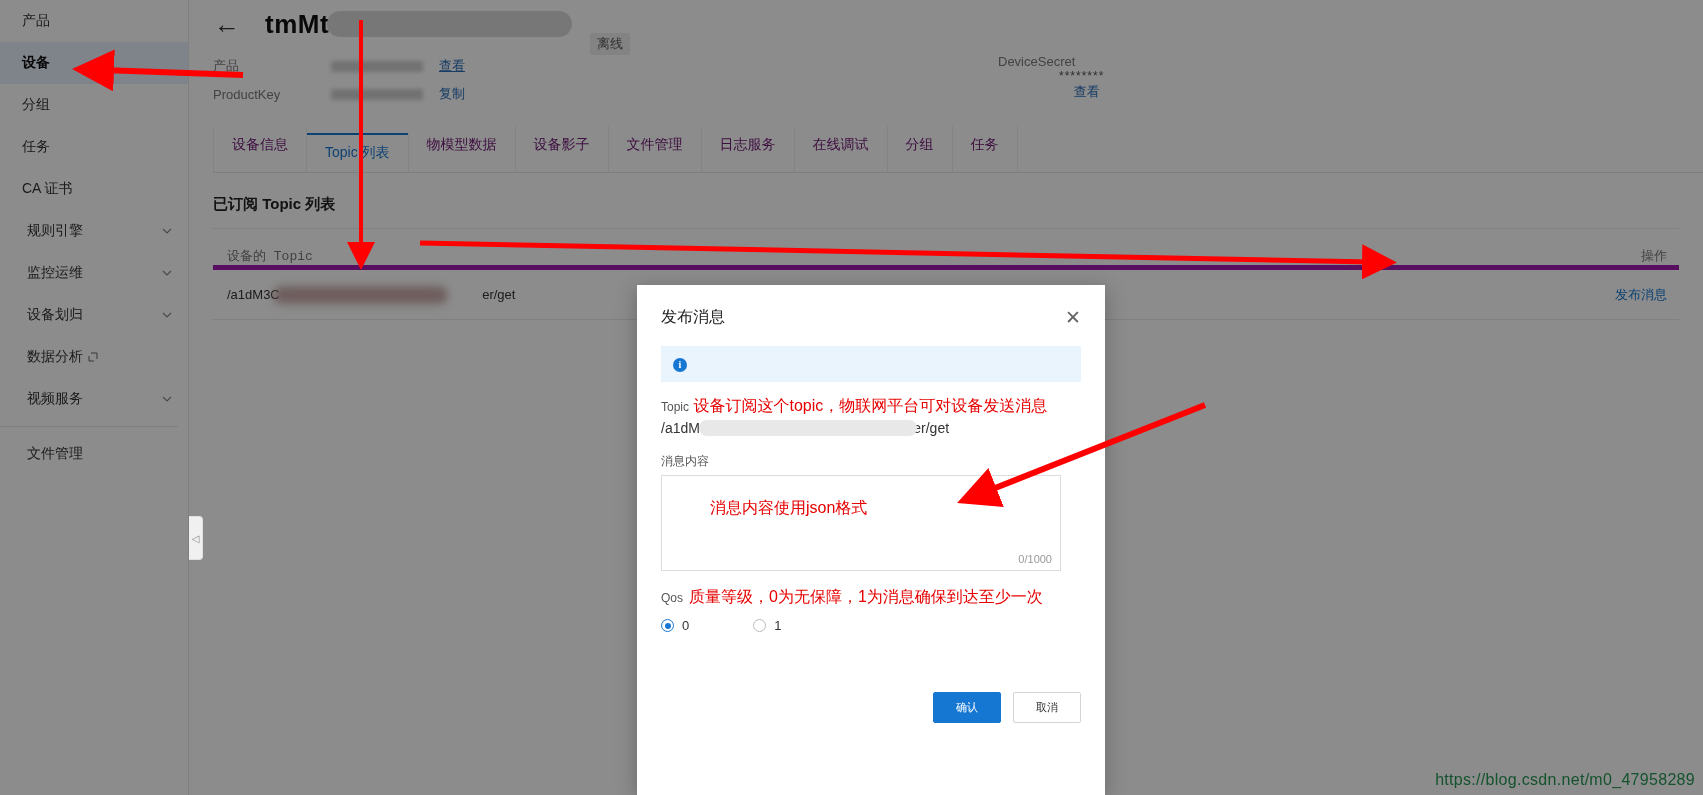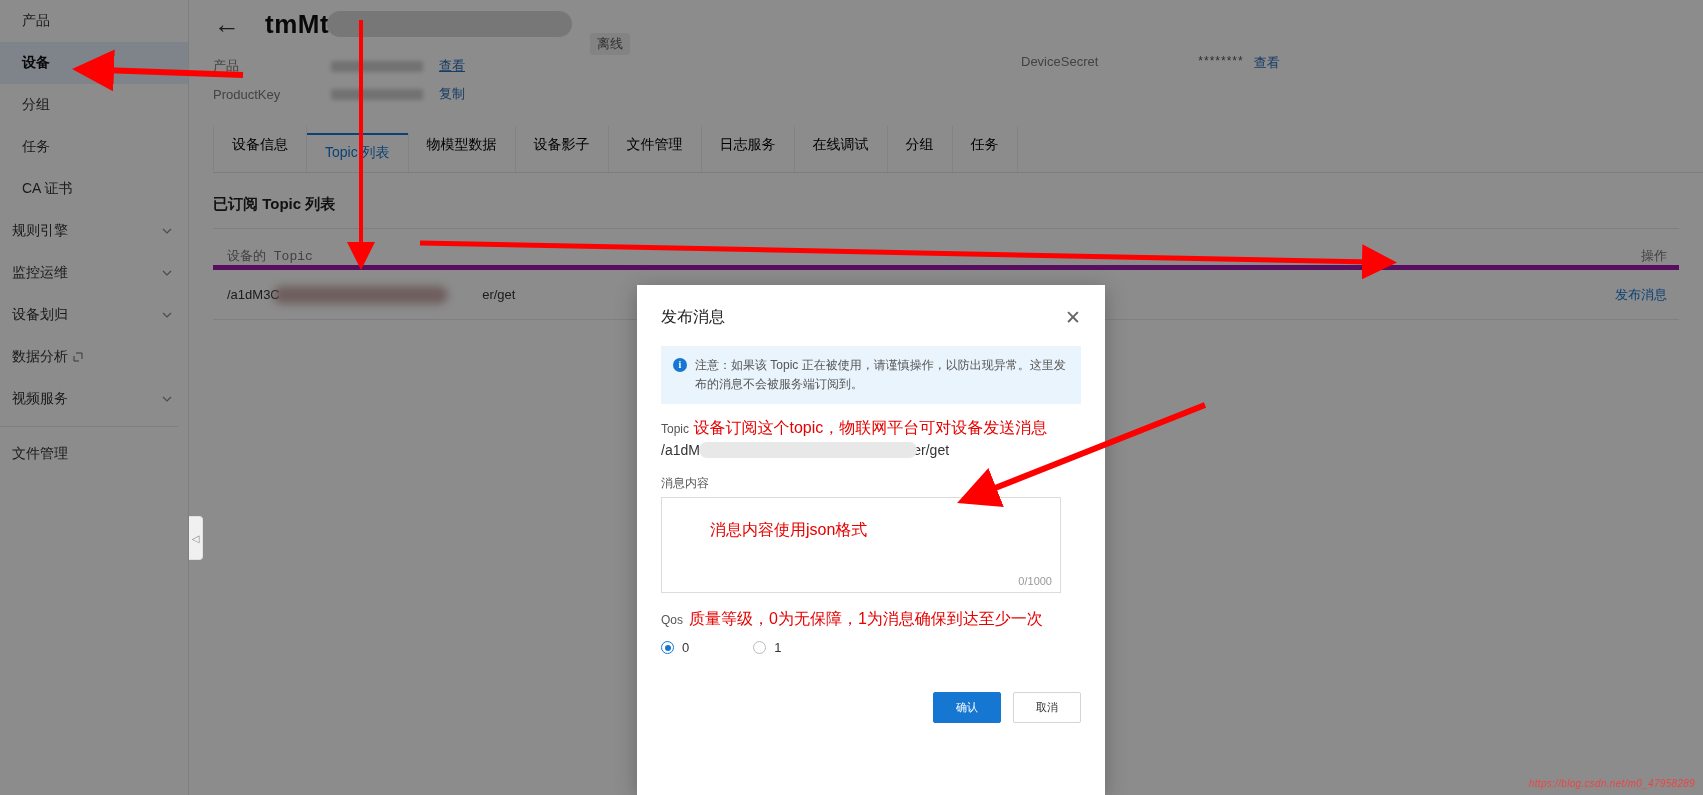--- a/index.html
+++ b/index.html
@@ -17,21 +17,21 @@
     background: rgba(0,0,0,0.45); z-index: 50; pointer-events:none;
   }
 
   
   .sidebar {
     position: absolute; left: 0; top: 0; width: 189px; height: 795px;
     background: #ffffff; border-right: 1px solid #e8e8e8;
   }
   .side-item {
     height: 42px; display:flex; align-items:center;
-    padding-left: 12px; font-size: 14px; color: #333;
+    padding-left: 27px; font-size: 14px; color: #333;
     position: relative;
   }
   .side-item.sub { padding-left: 22px; }
   .side-item.active { background: #e6f0fb; font-weight: bold; color:#111; }
   .side-item .chev {
     position: absolute; right: 16px; top: 50%; transform: translateY(-50%);
     width: 10px; height: 10px;
   }
   .side-item .chev svg { display:block; }
   .ext-icon { display:inline-block; margin-left:5px; }
@@ -77,31 +77,31 @@
 
   .meta-grid { position:relative; margin-top: 6px; }
   .meta-row { display:flex; align-items:center; height:28px; font-size:13px; }
   .meta-label { color:#7a7a7a; width: 118px; }
   .meta-blur {
     width: 92px; height: 11px; background: #cfcfcf; border-radius:2px;
     filter: blur(2px); margin-right: 16px;
   }
   .meta-link { color:#2c6fb8; cursor:pointer; }
   .meta-link.underline { text-decoration: underline; }
-  .secret-block { position:absolute; left: 808px; top: 2px; display:flex; font-size:13px;}
+  .secret-block { position:absolute; left: 785px; top: 2px; display:flex; align-items:center; font-size:13px;flex-direction:column;}
   .secret-label { color:#7a7a7a; margin-right: 100px; }
   .secret-stars { color:#555; letter-spacing:1px; margin-right:10px; font-size:12px;}
 
   
   .tabs {
     display:flex; margin: 18px 0 0 24px; border-bottom: 1px solid #e4e4e4;
     width: calc(100% - 24px);
   }
   .tab {
-    padding: 10px 18px; font-size:14px; color:#000000; cursor:pointer;
+    padding: 10px 18px; font-size:14px; color:#701a75; cursor:pointer;
     border-right: 1px solid #eee; position:relative; white-space:nowrap;
   }
   .tab:first-child { border-left: 1px solid #eee; }
   .tab.active { color:#1677d2;margin-top:8px; }
   .tab.active::after {
     content:''; position:absolute; left:0; right:0; top:-1px; height:2px; background:#1677d2;
   }
 
   
   .sect-title {
@@ -189,23 +189,22 @@
   .btn-primary { background:#1677d2; color:#fff; border:1px solid #1677d2; }
   .btn-default { background:#fff; color:#333; border:1px solid #d4d4d4; }
 
   
   .annot-layer {
     position:absolute; left:0; top:0; width:1703px; height:795px;
     z-index: 90; pointer-events:none;
   }
   .watermark {
     position:absolute; right: 8px; bottom: 6px; z-index: 95;
-    font-size: 10px; color: #ef4444; letter-spacing:.3px;
+    font-size: 16px; color: #14532d; letter-spacing:.3px;
     font-family:"Liberation Sans", sans-serif;
-    font-style:italic;
   }
 </style>
 </head>
 <body>
 
 <div id="root">
 
   <div class="sidebar">
     <div class="side-item sub">
       <span>产品</span>
@@ -340,21 +339,20 @@
   <div class="backdrop"></div>
 
   <div class="modal">
     <div class="modal-head">
       <div class="modal-title">发布消息</div>
       <div class="modal-close">✕</div>
     </div>
 
     <div class="alert">
       <div class="alert-icon">i</div>
-      <div>注意：如果该 Topic 正在被使用，请谨慎操作，以防出现异常。这里发布的消息不会被服务端订阅到。</div>
     </div>
 
     <div class="field">
       <div>
         <span class="topic-label-inline">Topic</span>
         <span class="qos-annot" style="font-size:16px">设备订阅这个topic，物联网平台可对设备发送消息</span>
       </div>
       <div class="topic-value">
         <span>/a1dM</span><span style="opacity:0">0000000000000000000000000</span><span>/user/get</span>
         <span class="blur2"></span>

